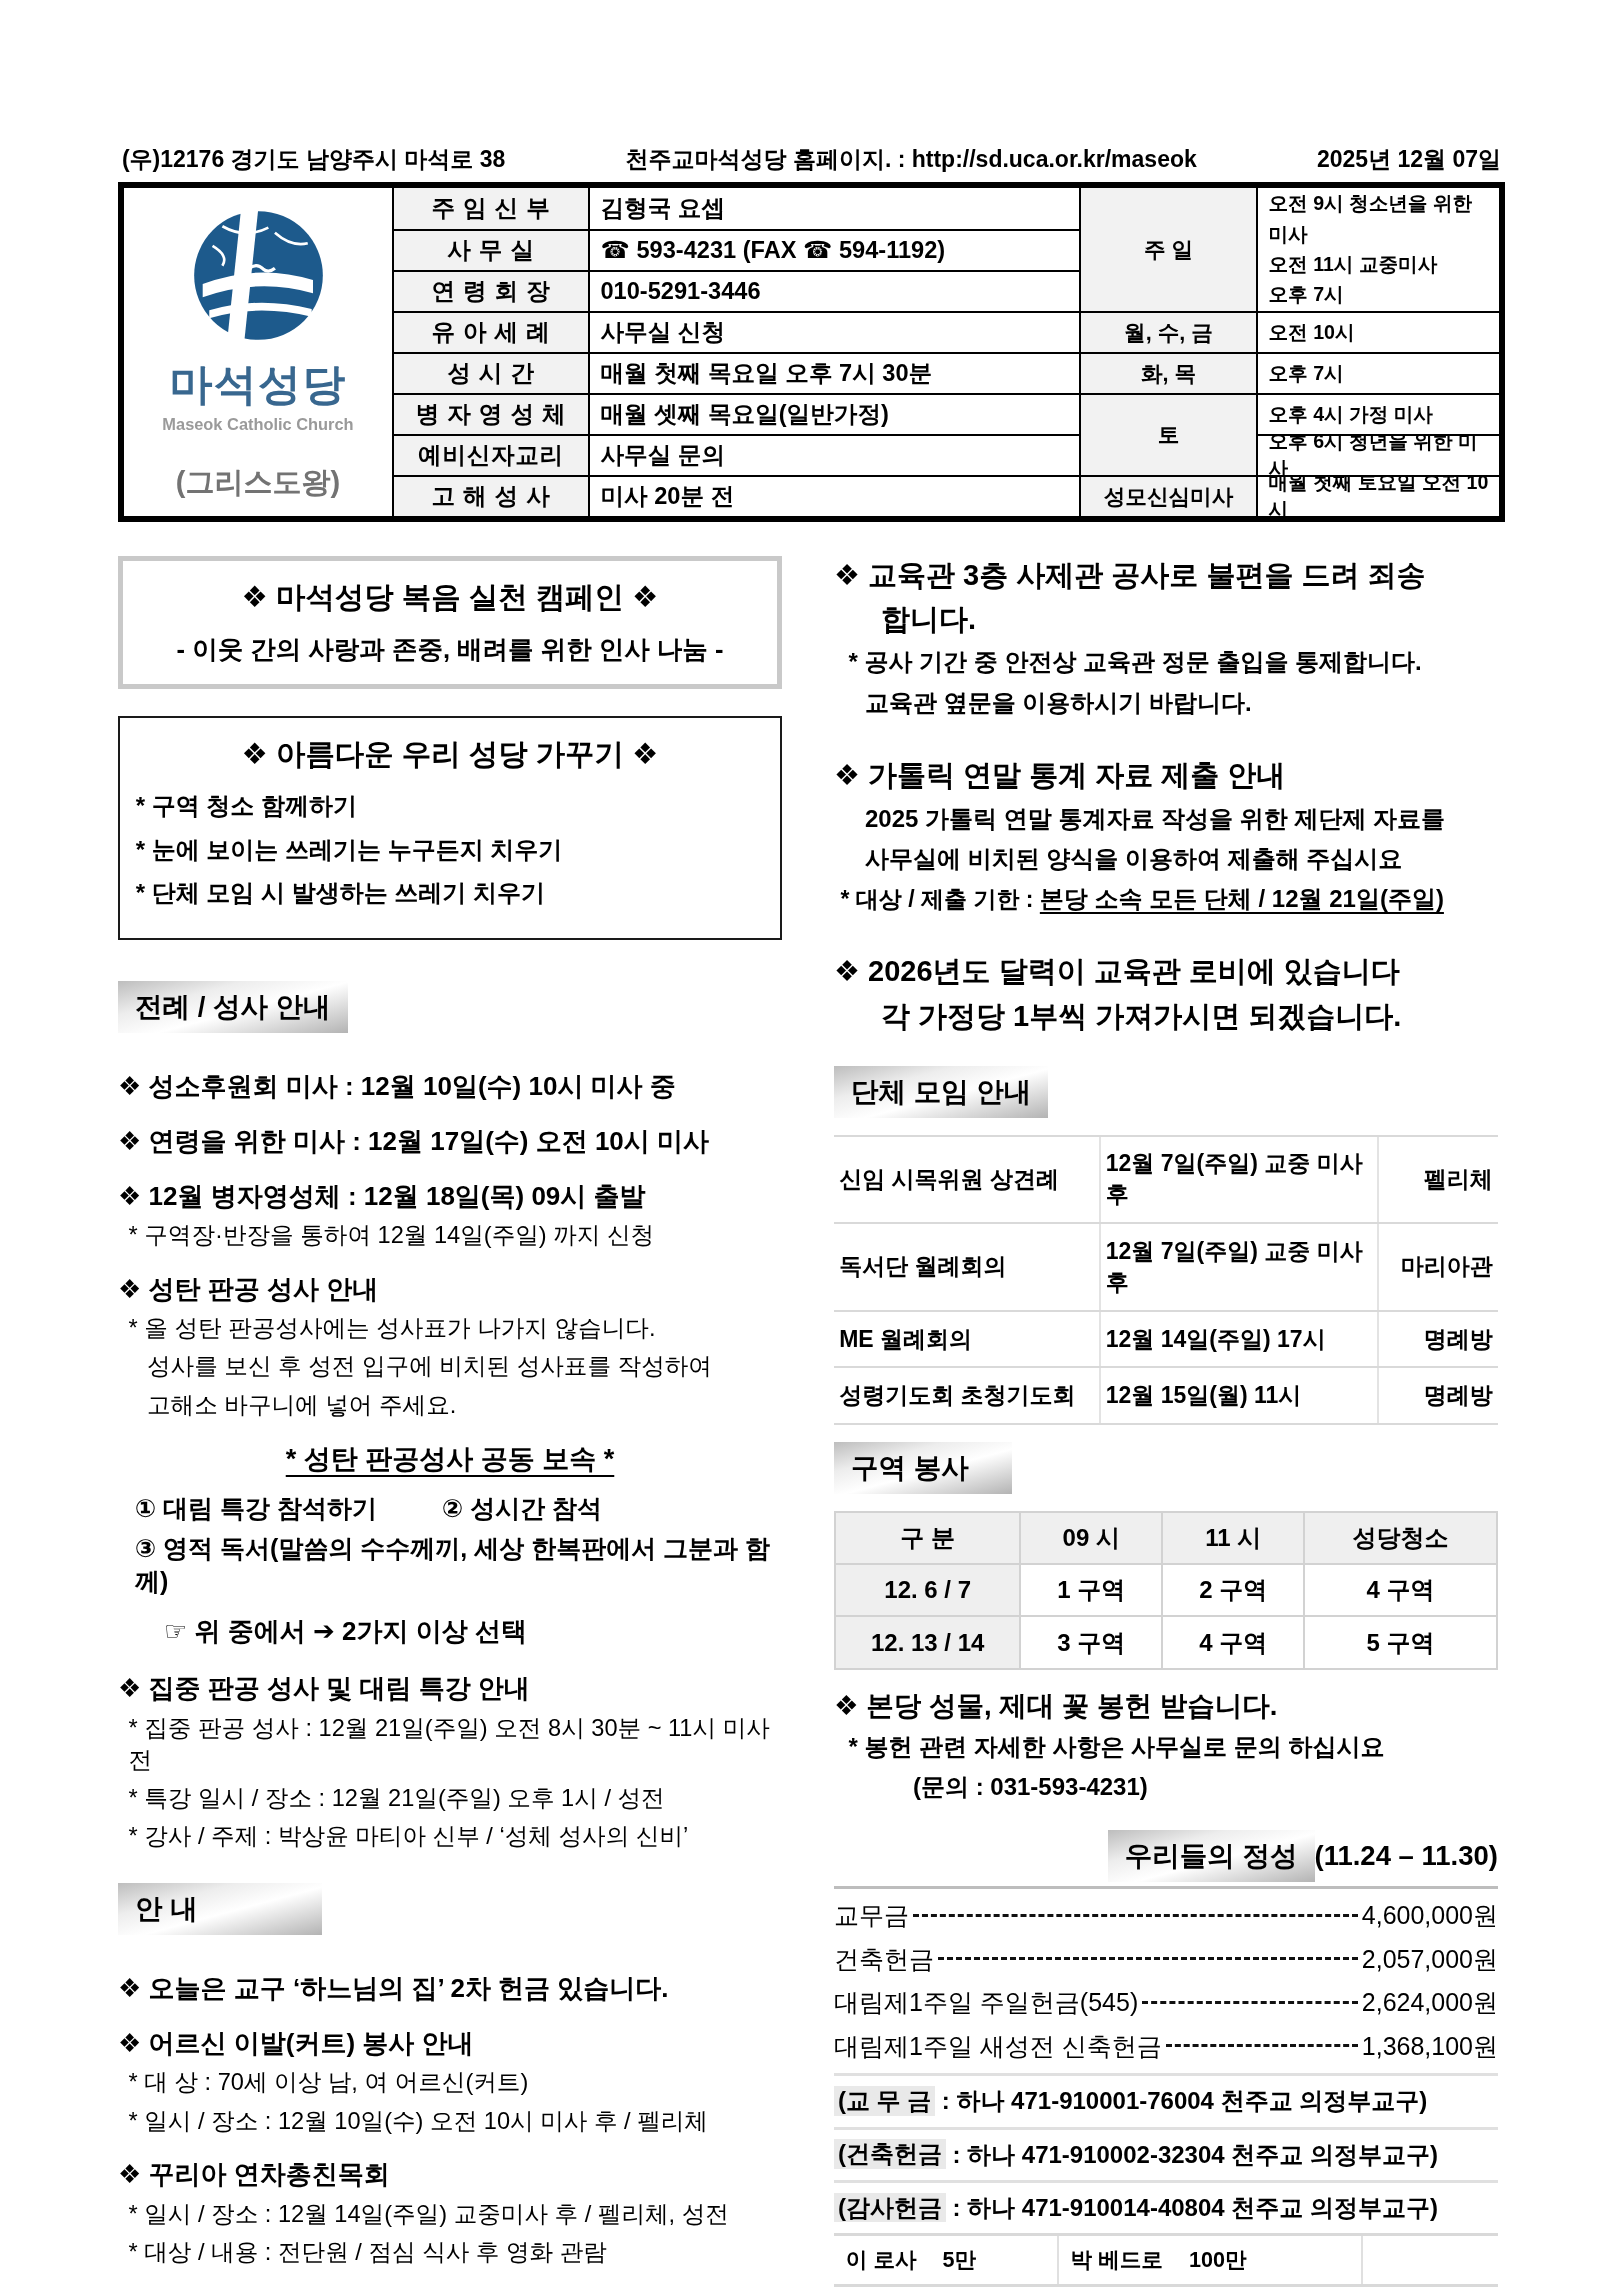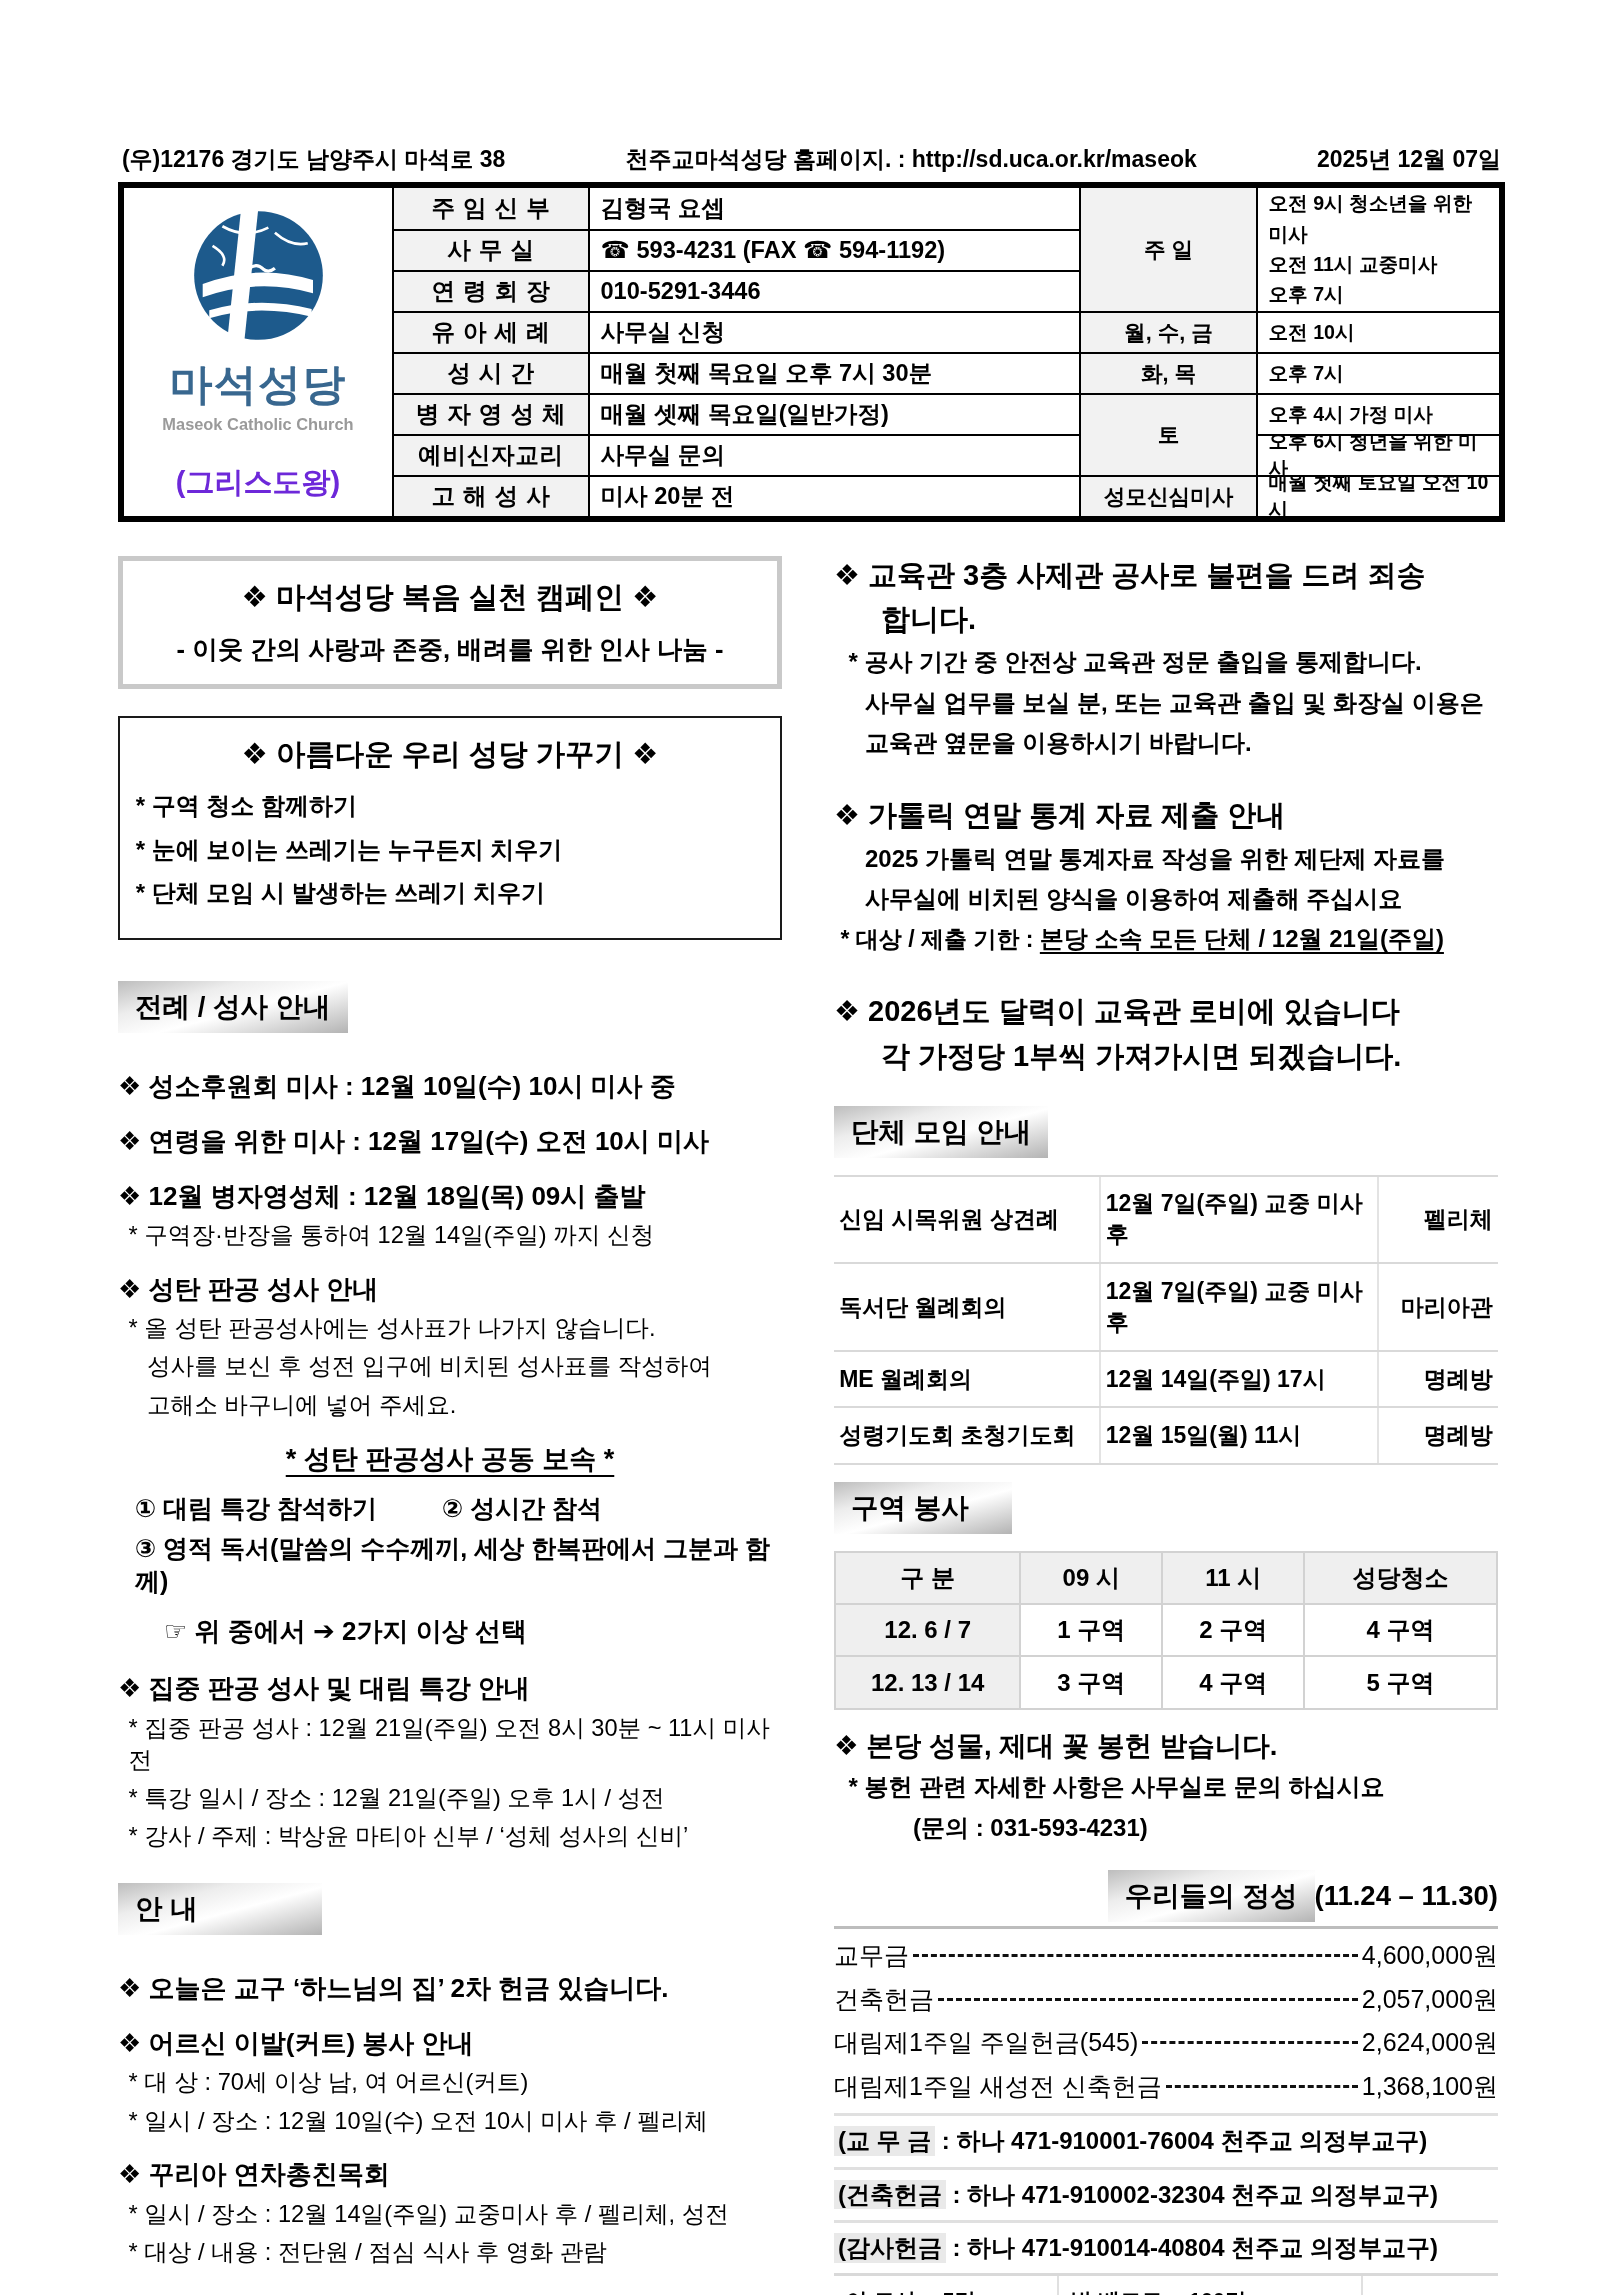--- a/index.html
+++ b/index.html
@@ -20,21 +20,21 @@
   .lbl{background:#f2f2f2;justify-content:center;font-weight:700;font-size:23.6px;
     letter-spacing:0.7px;white-space:nowrap;}
   .val{font-weight:700;font-size:23.6px;white-space:nowrap;}
   .rlbl{background:#f2f2f2;justify-content:center;font-weight:700;font-size:21.6px;white-space:nowrap;}
   .rval{font-weight:700;font-size:19.6px;}
   .rval-multi{flex-direction:column;align-items:flex-start;justify-content:center;line-height:1.55;}
   .logo-cell{grid-row:1 / span 8;grid-column:1;display:flex;flex-direction:column;
     align-items:center;justify-content:center;gap:5.2px;border-left:none;border-top:none;}
   .logo-title{font-size:43px;font-weight:800;color:#38678f;letter-spacing:1.3px;}
   .logo-sub{font-size:16.4px;color:#9a9a9a;font-weight:600;margin-top:-3.9px;}
-  .logo-feast{font-size:29px;font-weight:800;color:#6d28d9;margin-top:24px;}
+  .logo-feast{font-size:29px;font-weight:800;color:#737373;margin-top:24px;}
   
   .columns{display:flex;gap:52px;margin-top:34px;}
   .col{width:664px;flex:0 0 auto;}
   
   .box-gray{border:5.9px solid #c9c9c9;padding:17px 7.9px;text-align:center;margin-bottom:27.5px;}
   .box-black{border:2.6px solid #1a1a1a;padding:17px 15.7px;margin-bottom:37px;}
   .box-title{font-size:29.4px;font-weight:800;margin-bottom:14.4px;}
   .box-title-c{text-align:center;}
   .box-sub{font-size:25.5px;font-weight:700;}
   .box-item{font-size:24px;font-weight:600;margin:11.8px 0;text-align:left;}
@@ -198,21 +198,20 @@
       <div class="item-main">❖  꾸리아 연차총친목회</div>
       <div class="item-sub">* 일시 / 장소 : 12월 14일(주일) 교중미사 후 / 펠리체, 성전</div>
       <div class="item-sub">* 대상 / 내용 : 전단원 / 점심 식사 후 영화 관람</div>
     </div>
 
     <div class="col">
 
       <div class="r-main">❖  교육관 3층 사제관 공사로 불편을 드려 죄송</div>
       <div class="r-main r-main-follow">합니다.</div>
       <div class="r-sub">* 공사 기간 중 안전상 교육관 정문 출입을 통제합니다.</div>
-      <div class="r-sub r-sub-ind">사무실 업무를 보실 분, 또는 교육관 출입 및 화장실 이용은</div>
       <div class="r-sub r-sub-ind">교육관 옆문을 이용하시기 바랍니다.</div>
 
       <div class="r-main gap-lg">❖  가톨릭 연말 통계 자료 제출 안내</div>
       <div class="r-sub r-sub-ind">2025 가톨릭 연말 통계자료  작성을 위한  제단제 자료를</div>
       <div class="r-sub r-sub-ind">사무실에 비치된 양식을 이용하여 제출해 주십시요</div>
       <div class="deadline">
         <span>* 대상 / 제출 기한  :  </span><span class="bold-ul">본당 소속 모든 단체 / 12월 21일(주일)</span>
       </div>
 
       <div class="r-main gap-lg">❖  2026년도 달력이 교육관 로비에 있습니다</div>

